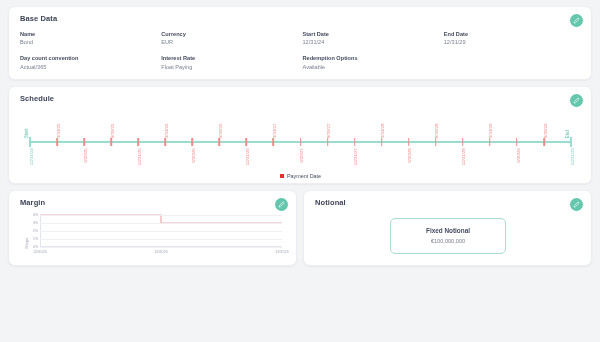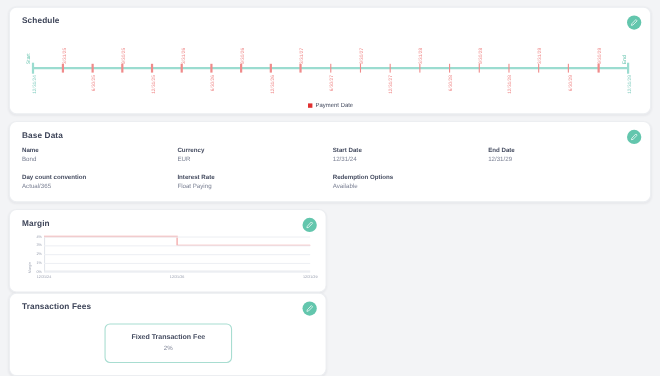--- a/index.html
+++ b/index.html
@@ -241,20 +241,62 @@
     font-weight: 400;
     color: #7b8194;
     line-height: 1.5;
     margin-top: 1px;
   }
 </style>
 </head>
 <body>
 
 <div id="app">
+
+  <section class="card">
+    <h2 class="card-title">Base Data</h2>
+    <button class="edit-btn">
+      <span>
+        <svg width="7" height="7" viewBox="0 0 16 16" aria-hidden="true">
+          <path d="M11.5 1.8 L14.2 4.5 L5.6 13.1 L2.3 13.9 L3.1 10.6 Z" fill="none" stroke="#ffffff" stroke-width="1.5" stroke-linejoin="round"></path>
+        </svg>
+      </span>
+    </button>
+    <div class="fields-grid">
+      <div>
+        <div class="field-label">Name</div>
+        <div class="field-value">Bond</div>
+      </div>
+      <div>
+        <div class="field-label">Currency</div>
+        <div class="field-value">EUR</div>
+      </div>
+      <div>
+        <div class="field-label">Start Date</div>
+        <div class="field-value">12/31/24</div>
+      </div>
+      <div>
+        <div class="field-label">End Date</div>
+        <div class="field-value">12/31/29</div>
+      </div>
+      <div>
+        <div class="field-label">Day count convention</div>
+        <div class="field-value">Actual/365</div>
+      </div>
+      <div>
+        <div class="field-label">Interest Rate</div>
+        <div class="field-value">Float Paying</div>
+      </div>
+      <div>
+        <div class="field-label">Redemption Options</div>
+        <div class="field-value">Available</div>
+      </div>
+      <div></div>
+    </div>
+  </section>
 
   <section class="card schedule-card">
     <h2 class="card-title">Schedule</h2>
     <button class="edit-btn">
       <span>
         <svg width="7" height="7" viewBox="0 0 16 16" aria-hidden="true">
           <path d="M11.5 1.8 L14.2 4.5 L5.6 13.1 L2.3 13.9 L3.1 10.6 Z" fill="none" stroke="#ffffff" stroke-width="1.5" stroke-linejoin="round"></path>
         </svg>
       </span>
     </button>
@@ -306,62 +348,20 @@
         <div class="endcap-label" style="left: 5px;">Start</div>
         <div class="endcap-label" style="left: 546px;">End</div>
       </div>
 
     <div class="legend">
       <span class="legend-swatch"></span>
       <span class="legend-text">Payment Date</span>
     </div>
   </section>
 
-  <section class="card">
-    <h2 class="card-title">Base Data</h2>
-    <button class="edit-btn">
-      <span>
-        <svg width="7" height="7" viewBox="0 0 16 16" aria-hidden="true">
-          <path d="M11.5 1.8 L14.2 4.5 L5.6 13.1 L2.3 13.9 L3.1 10.6 Z" fill="none" stroke="#ffffff" stroke-width="1.5" stroke-linejoin="round"></path>
-        </svg>
-      </span>
-    </button>
-    <div class="fields-grid">
-      <div>
-        <div class="field-label">Name</div>
-        <div class="field-value">Bond</div>
-      </div>
-      <div>
-        <div class="field-label">Currency</div>
-        <div class="field-value">EUR</div>
-      </div>
-      <div>
-        <div class="field-label">Start Date</div>
-        <div class="field-value">12/31/24</div>
-      </div>
-      <div>
-        <div class="field-label">End Date</div>
-        <div class="field-value">12/31/29</div>
-      </div>
-      <div>
-        <div class="field-label">Day count convention</div>
-        <div class="field-value">Actual/365</div>
-      </div>
-      <div>
-        <div class="field-label">Interest Rate</div>
-        <div class="field-value">Float Paying</div>
-      </div>
-      <div>
-        <div class="field-label">Redemption Options</div>
-        <div class="field-value">Available</div>
-      </div>
-      <div></div>
-    </div>
-  </section>
-
   <div class="row2">
 
     <section class="card">
       <h2 class="card-title">Margin</h2>
       <button class="edit-btn">
         <span>
           <svg width="7" height="7" viewBox="0 0 16 16" aria-hidden="true">
             <path d="M11.5 1.8 L14.2 4.5 L5.6 13.1 L2.3 13.9 L3.1 10.6 Z" fill="none" stroke="#ffffff" stroke-width="1.5" stroke-linejoin="round"></path>
           </svg>
         </span>
@@ -384,36 +384,36 @@
             <div class="ytick" style="top: 8px;">3%</div>
             <div class="gridline" style="top: 0px;"></div>
             <div class="ytick" style="top: 0px;">4%</div>
             <div class="xtick" style="left: 0px;">12/31/24</div>
             <div class="xtick" style="left: 121px;">12/31/26</div>
             <div class="xtick" style="left: 242px;">12/31/29</div>
           </div>
       </div>
     </section>
 
-  </div>
-
-  <div class="row2">
-
-
     <section class="card">
-      <h2 class="card-title">Transaction Fees</h2>
+      <h2 class="card-title">Notional</h2>
       <button class="edit-btn">
         <span>
           <svg width="7" height="7" viewBox="0 0 16 16" aria-hidden="true">
             <path d="M11.5 1.8 L14.2 4.5 L5.6 13.1 L2.3 13.9 L3.1 10.6 Z" fill="none" stroke="#ffffff" stroke-width="1.5" stroke-linejoin="round"></path>
           </svg>
         </span>
       </button>
       <div class="pillbox-wrap">
         <div class="pillbox">
-          <div class="pillbox-title">Fixed Transaction Fee</div>
-          <div class="pillbox-value">2%</div>
+          <div class="pillbox-title">Fixed Notional</div>
+          <div class="pillbox-value">€100,000,000</div>
         </div>
       </div>
     </section>
   </div>
 
+  <div class="row2">
+
+
+  </div>
+
 </div>
 
 </body></html>

